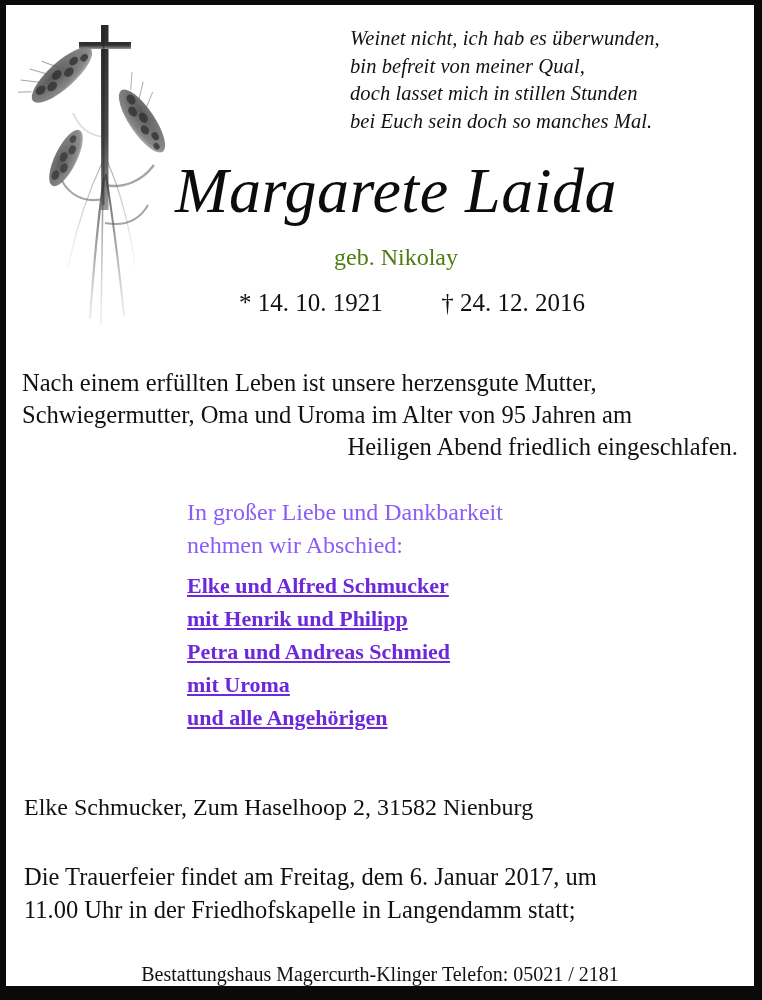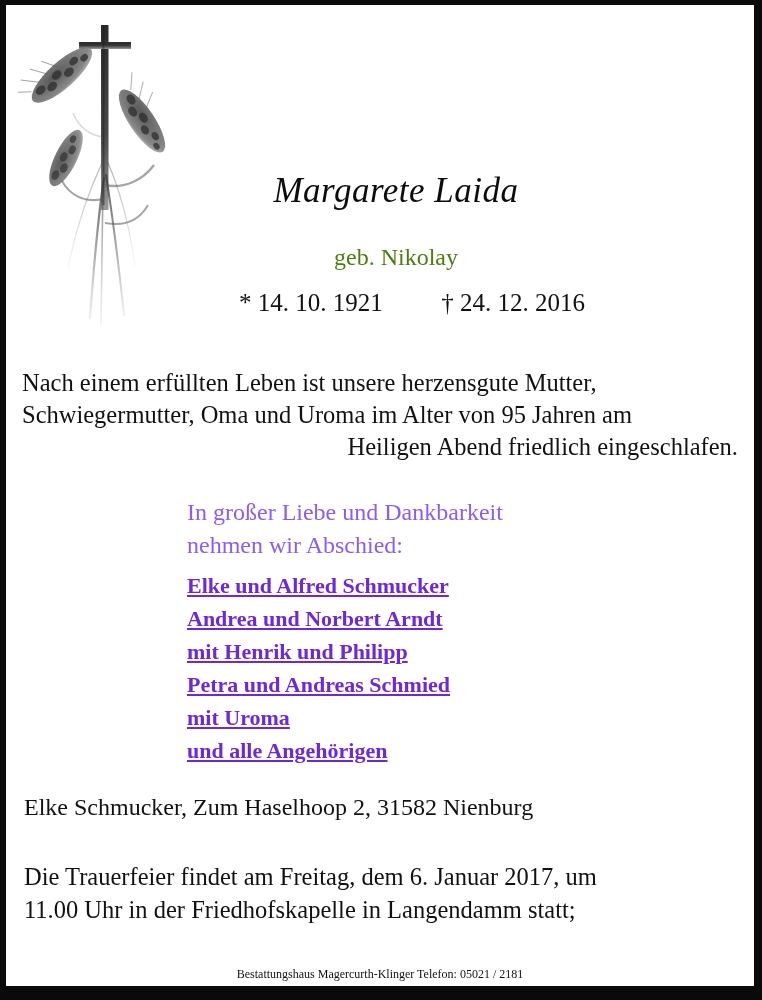--- a/index.html
+++ b/index.html
@@ -50,21 +50,21 @@
   .poem div { white-space: nowrap; }
 
   
   .name {
     position: absolute;
     left: 160px;
     top: 158px;
     width: 460px;
     text-align: center;
     font-style: italic;
-    font-size: 35px;
+    font-size: 64px;
     line-height: 56px;
     color: #0c0c0c;
     font-family: "Liberation Serif", "DejaVu Serif", serif;
     letter-spacing: 0.5px;
   }
   .maiden {
     position: absolute;
     left: 160px;
     top: 237px;
     width: 460px;
@@ -148,21 +148,21 @@
   }
   .service .tail { text-align: left; }
 
   
   .footer {
     position: absolute;
     left: 0;
     top: 957px;
     width: 748px;
     text-align: center;
-    font-size: 12px;
+    font-size: 20px;
     line-height: 24px;
     color: #111;
   }
 </style>
 </head>
 <body>
 
 <div class="page">
   <div class="sheet">
 
@@ -249,20 +249,26 @@
 
         <g fill="none" stroke="#5d5d5d" opacity="0.55">
           <path d="M86 172 C 106 176, 124 168, 136 152" stroke-width="2.4"></path>
           <path d="M86 186 C 66 190, 52 182, 44 168" stroke-width="2.2"></path>
           <path d="M87 210 C 108 214, 122 206, 130 192" stroke-width="2"></path>
           <path d="M85 124 C 70 122, 60 112, 55 100" stroke-width="1.8" opacity="0.4"></path>
         </g>
       </svg>
     </div>
 
+    <div class="poem">
+      <div>Weinet nicht, ich hab es überwunden,</div>
+      <div>bin befreit von meiner Qual,</div>
+      <div>doch lasset mich in stillen Stunden</div>
+      <div>bei Euch sein doch so manches Mal.</div>
+    </div>
 
     <div class="name">Margarete Laida</div>
     <div class="maiden">geb. Nikolay</div>
 
     <div class="dates">
       <span>*</span>
       <span>14. 10. 1921</span>
       <span class="gap"></span>
       <span>†</span>
       <span>24. 12. 2016</span>
@@ -274,21 +280,20 @@
       <div class="last">Heiligen Abend friedlich eingeschlafen.</div>
     </div>
 
     <div class="farewell">
       <div>In großer Liebe und Dankbarkeit</div>
       <div>nehmen wir Abschied:</div>
     </div>
 
     <div class="mourners">
       <div>Elke und Alfred Schmucker</div>
-      <div>Andrea und Norbert Arndt</div>
       <div>mit Henrik und Philipp</div>
       <div>Petra und Andreas Schmied</div>
       <div>mit Uroma</div>
       <div>und alle Angehörigen</div>
     </div>
 
     <div class="addr">
       <div>Elke Schmucker, Zum Haselhoop 2, 31582 Nienburg</div>
     </div>
 

